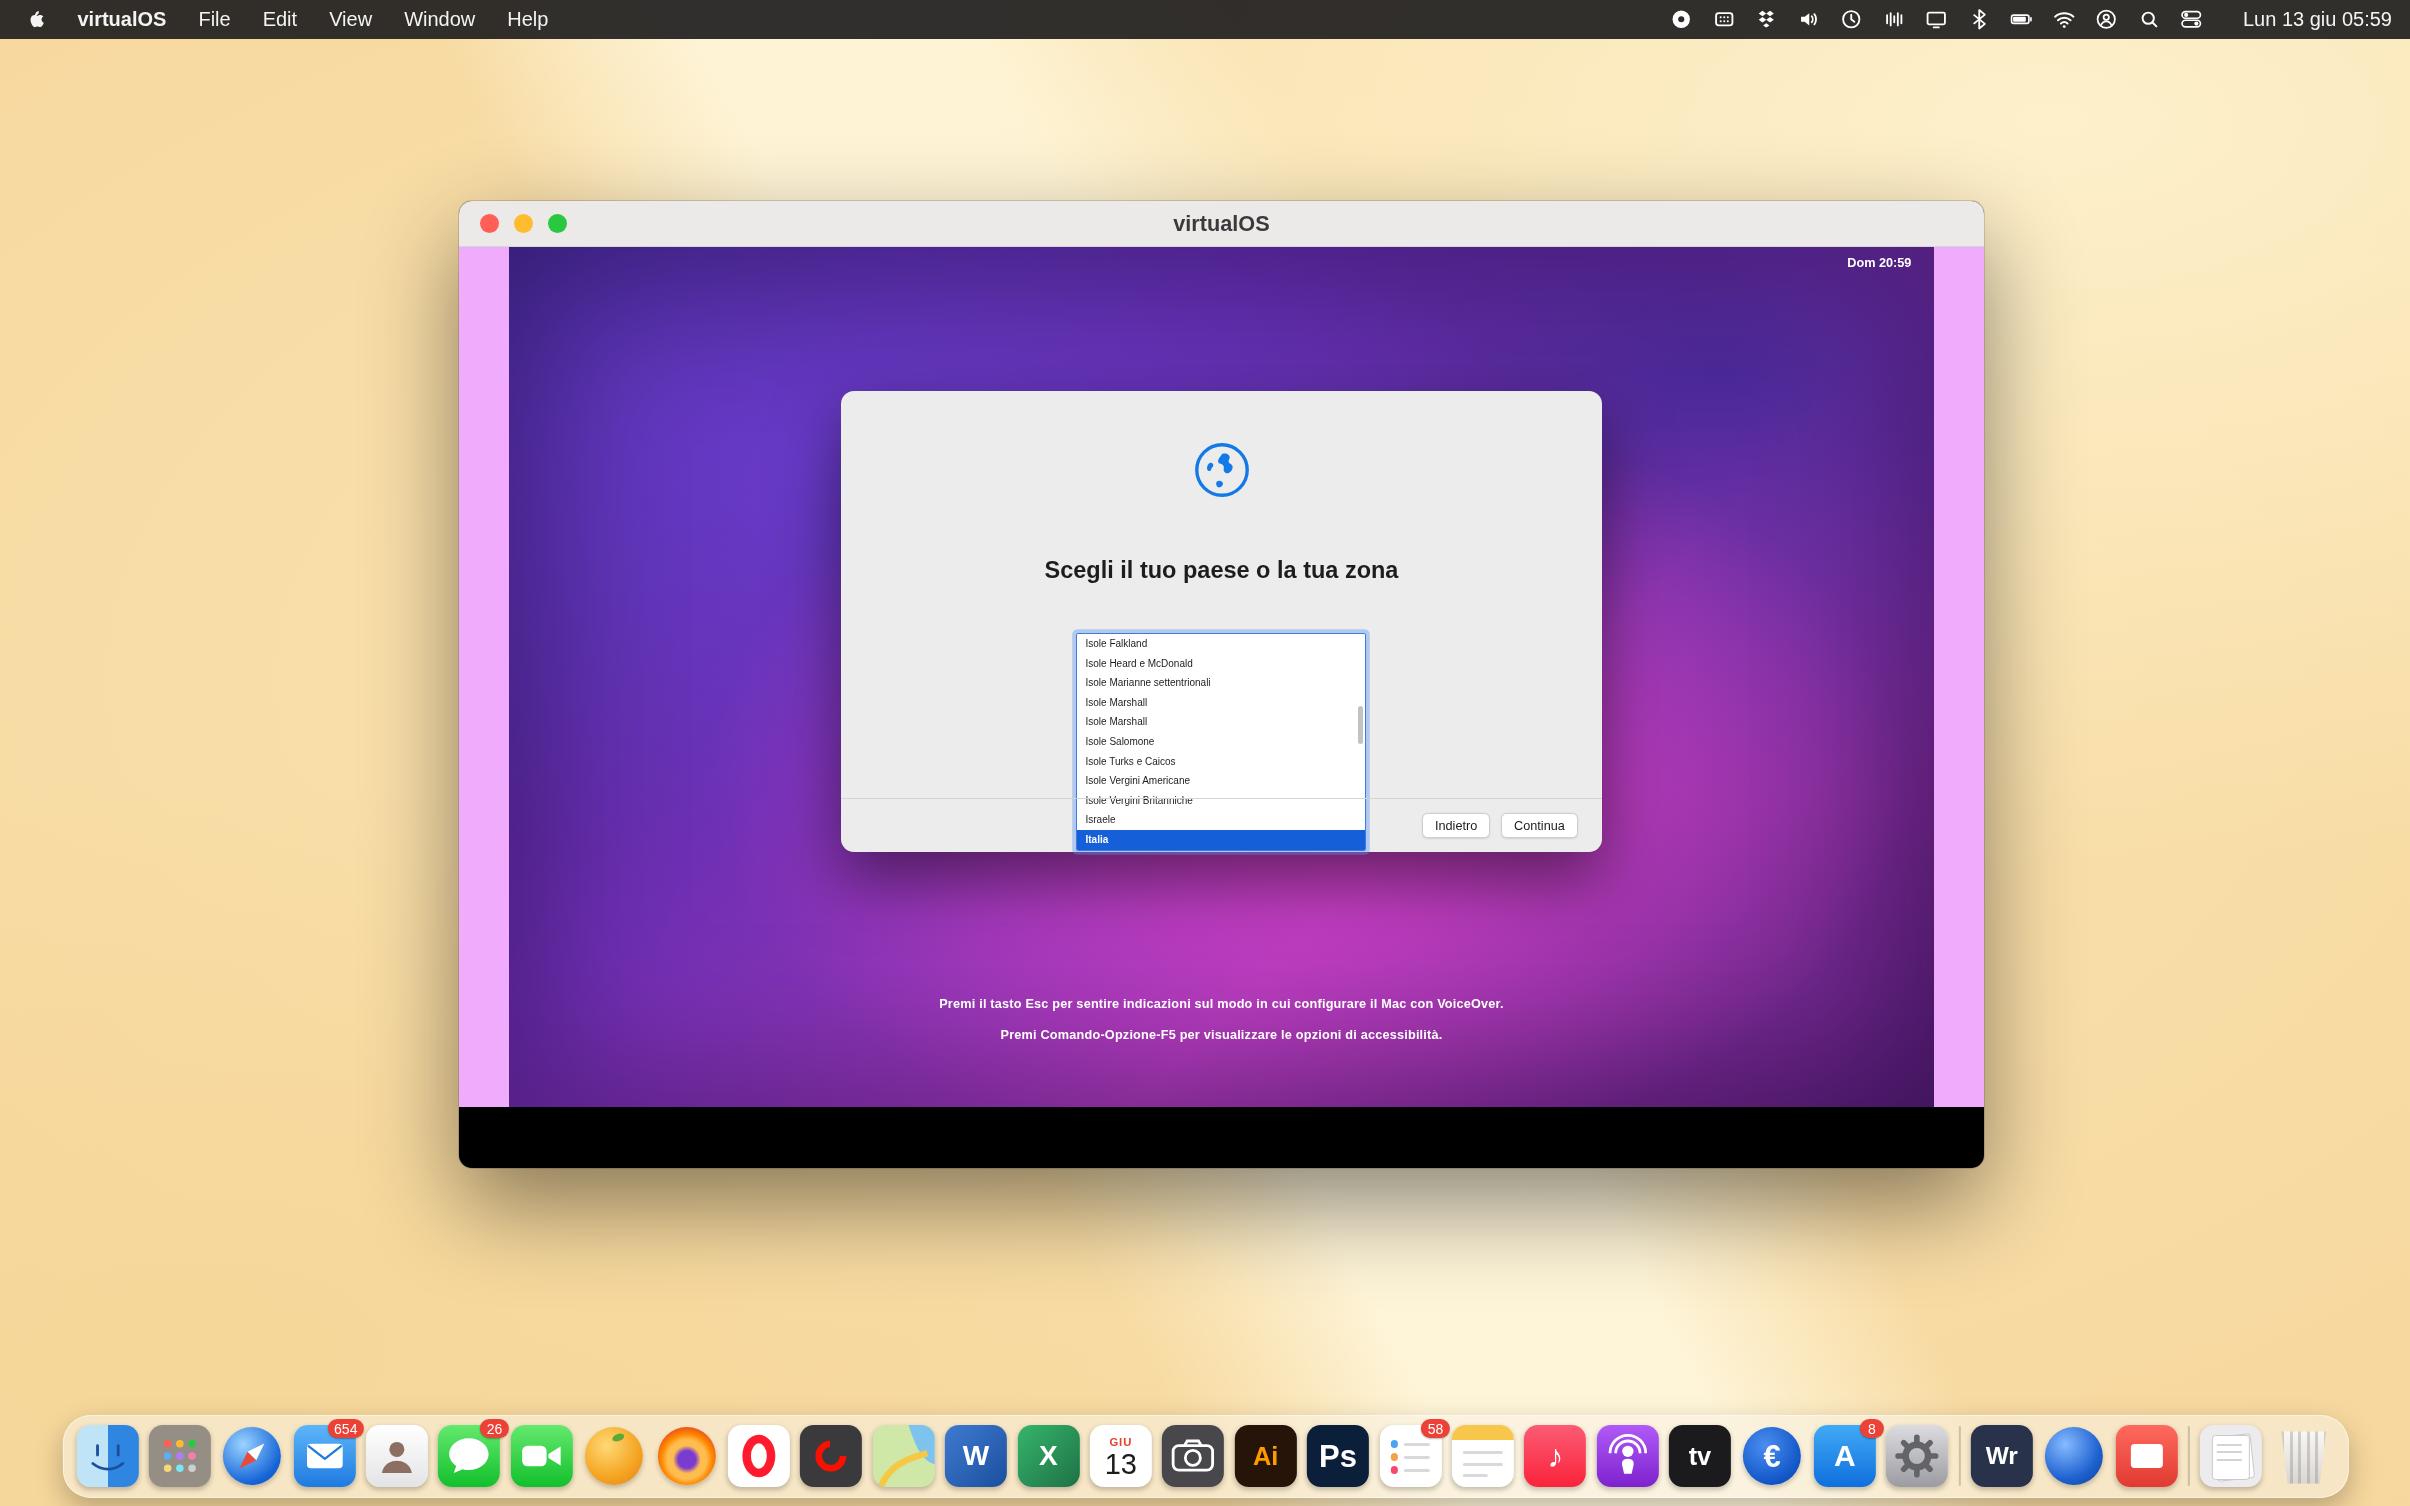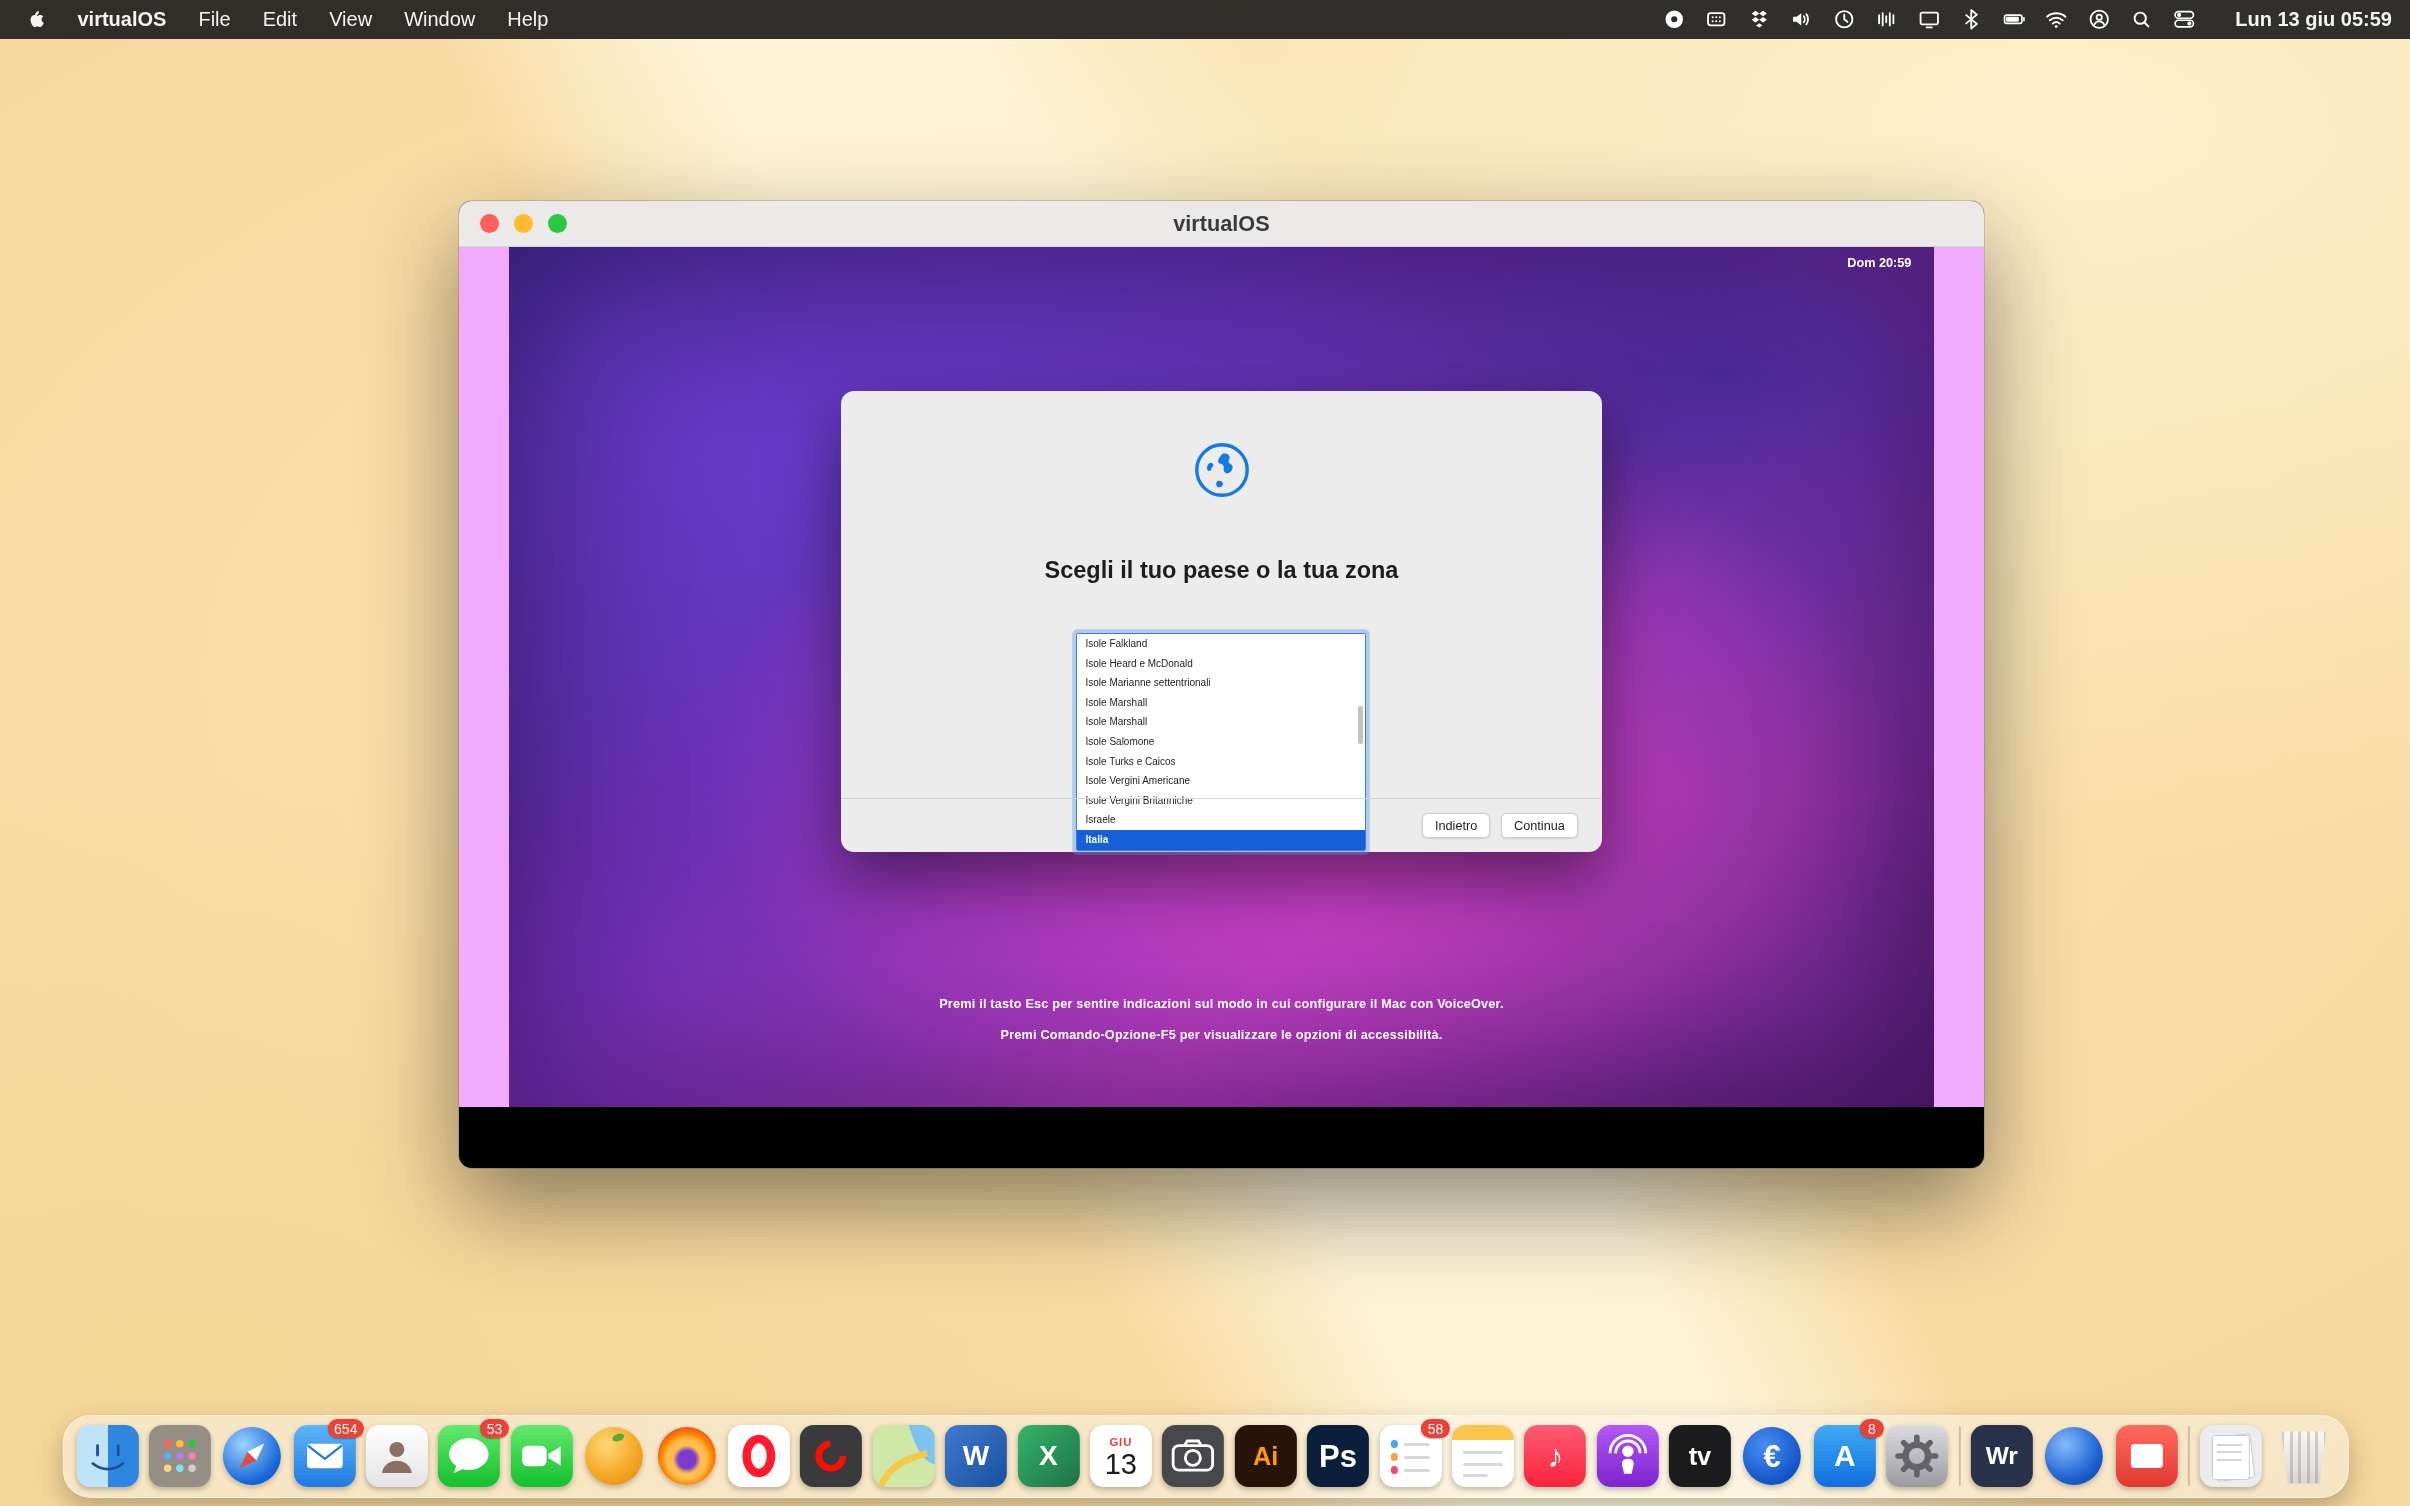--- a/index.html
+++ b/index.html
@@ -11,21 +11,21 @@
       linear-gradient(62deg, rgba(255,248,224,0) 38%, rgba(255,248,224,.85) 46%, rgba(255,248,224,.85) 55%, rgba(255,248,224,0) 63%),
       radial-gradient(140% 120% at 50% 45%, #fae3b0 0%, #f4cf90 100%);}
   
   .menubar{position:absolute;top:0;left:0;right:0;height:39px;background:rgba(32,30,30,.92);
     display:flex;align-items:center;justify-content:space-between;color:#f4f4f4;font-size:20px;padding:0 19px 0 24.5px;box-sizing:border-box;}
   .mb-left{display:flex;align-items:center;gap:32px;}
   .mb-app{font-weight:700;}
   .mb-item{cursor:default;}
   .mb-right{display:flex;align-items:center;gap:18px;}
   .si{width:24.5px;height:24.5px;display:block;}
-  .mb-clock{margin-left:21px;white-space:nowrap;font-weight:bold;}
+  .mb-clock{margin-left:21px;white-space:nowrap;}
   
   .vmwindow{position:absolute;left:459px;top:201px;width:1525px;height:967px;border-radius:13px;overflow:hidden;
     box-shadow:0 38px 94px rgba(0,0,0,.45), 0 0 0 0.9px rgba(0,0,0,.15);background:#000;}
   .titlebar{position:relative;height:45px;background:#eceae8;border-bottom:0.9px solid #d8d6d4;}
   .wtitle{text-align:center;line-height:45px;font-size:21.7px;font-weight:700;color:#3a3a3c;}
   .lights{position:absolute;left:21px;top:13px;display:flex;gap:15px;}
   .light{width:19px;height:19px;border-radius:50%;}
   .l-red{background:#ff5f57;}.l-yellow{background:#febc2e;}.l-green{background:#28c840;}
   .toolbar{height:61px;background:#f4f3f1;border-bottom:0.9px solid #d9d8d6;display:flex;align-items:center;justify-content:space-between;padding:0 19px;box-sizing:border-box;}
   .status-label{font-size:21.7px;color:#1d1d1f;}
@@ -296,21 +296,21 @@
             <path d="M17 51c2-10 10-13 16-13s14 3 16 13z" fill="#8d6e63"></path>
           </svg>
       </div>
     </div>
     <div class="dock-item">
       <div class="ic ic-messages">
         <svg width="62" height="62" viewBox="0 0 66 66">
             <path d="M33 14c11.6 0 21 7.6 21 17s-9.4 17-21 17c-2.3 0-4.6-.3-6.6-.9L17 51l2.5-7.3C15.4 40.6 12 36.1 12 31c0-9.4 9.4-17 21-17z" fill="#fff"></path>
           </svg>
       </div>
-      <span class="badge">53</span>
+      <span class="badge">26</span>
     </div>
     <div class="dock-item">
       <div class="ic ic-facetime">
         <svg width="62" height="62" viewBox="0 0 66 66">
             <rect x="12" y="22" width="26" height="22" rx="6" fill="#fff"></rect>
             <path d="M40 31l13-8v20l-13-8z" fill="#fff"></path>
           </svg>
       </div>
     </div>
     <div class="dock-item">

